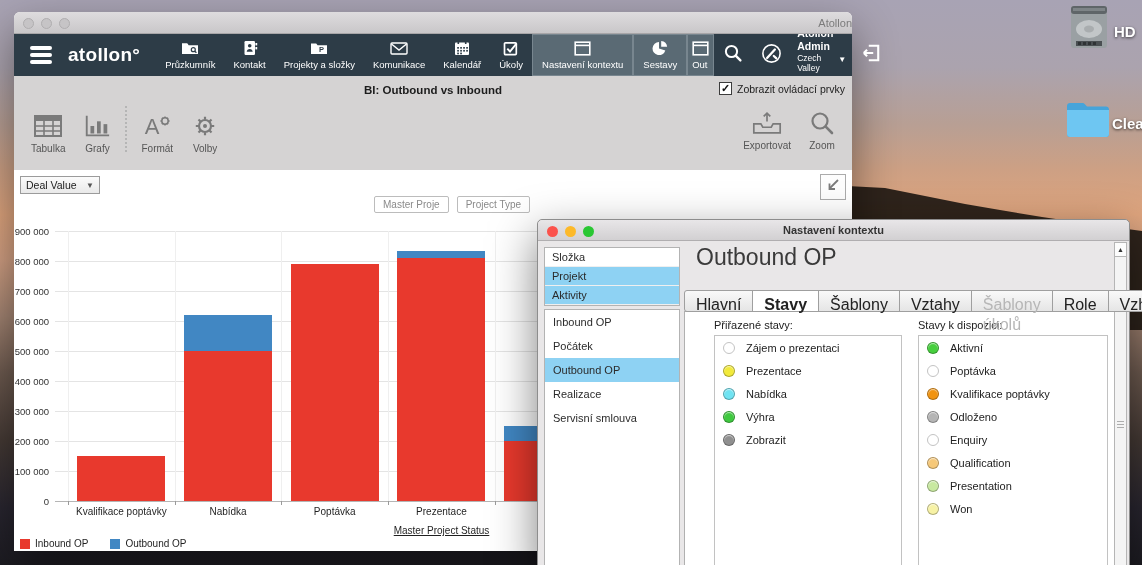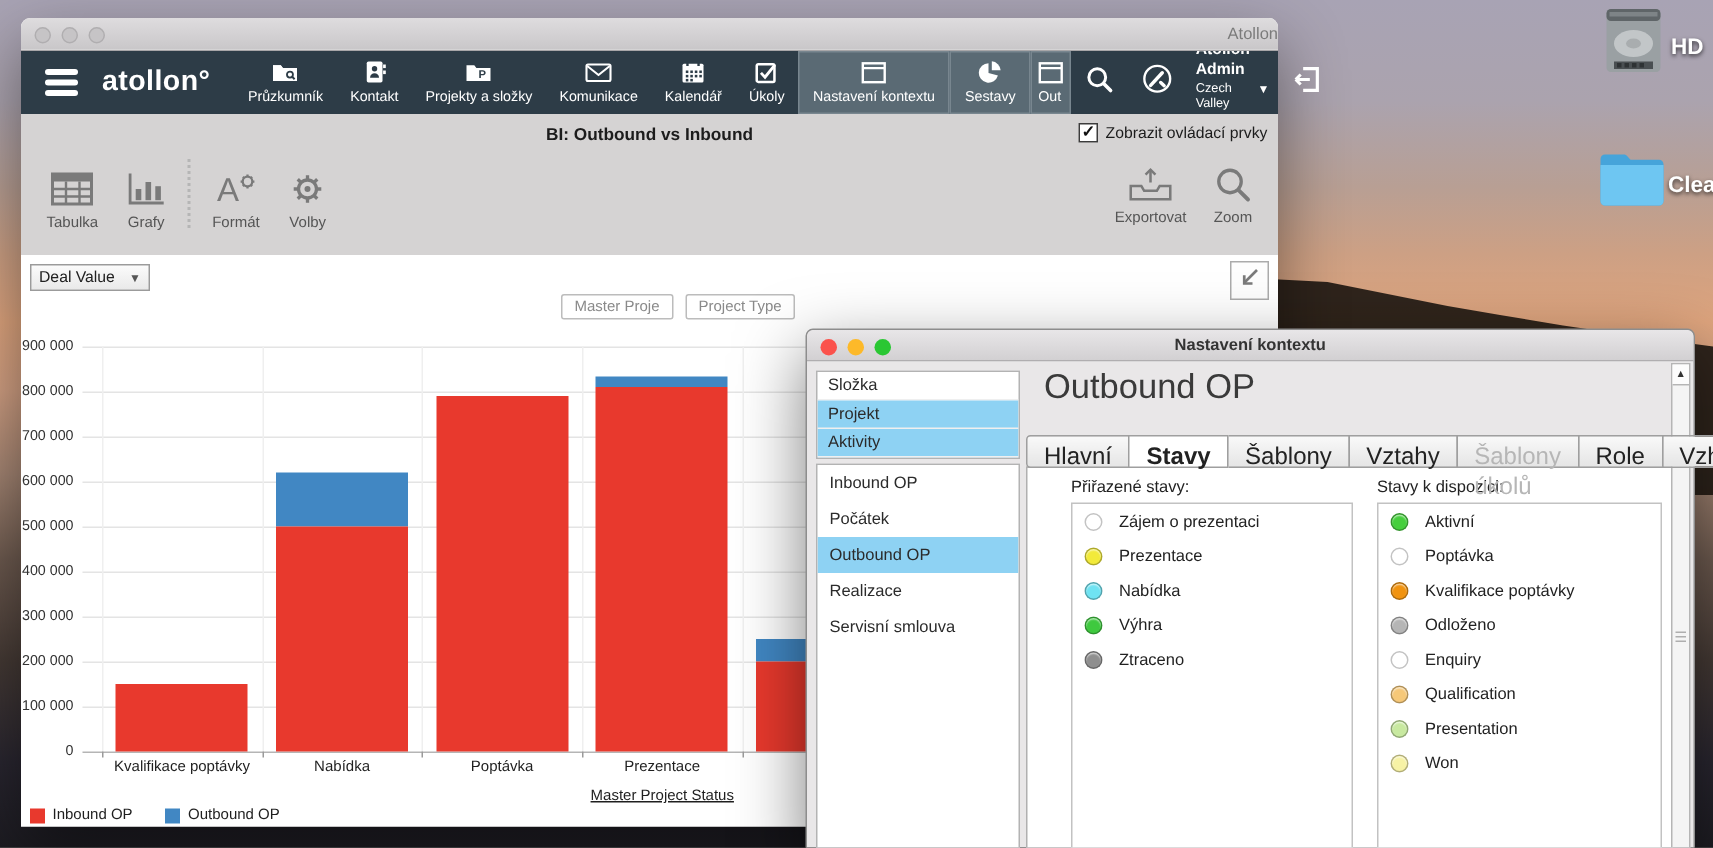--- a/index.html
+++ b/index.html
@@ -552,21 +552,21 @@
           <div class="srow">
             <span class="sdot" style="background: rgb(111, 227, 242);"></span>
             <span>Nabídka</span>
           </div>
           <div class="srow">
             <span class="sdot" style="background: rgb(63, 201, 63);"></span>
             <span>Výhra</span>
           </div>
           <div class="srow">
             <span class="sdot" style="background: rgb(143, 143, 143);"></span>
-            <span>Ztraceno</span>
+            <span>Zobrazit</span>
           </div>
         </div>
       <div class="statebox" id="available-box" style="left:233px;width:190px;">
           <div class="srow">
             <span class="sdot" style="background: rgb(70, 207, 61);"></span>
             <span>Aktivní</span>
           </div>
           <div class="srow">
             <span class="sdot" style="background: rgb(255, 255, 255); border-color: rgb(195, 195, 195);"></span>
             <span>Poptávka</span>

